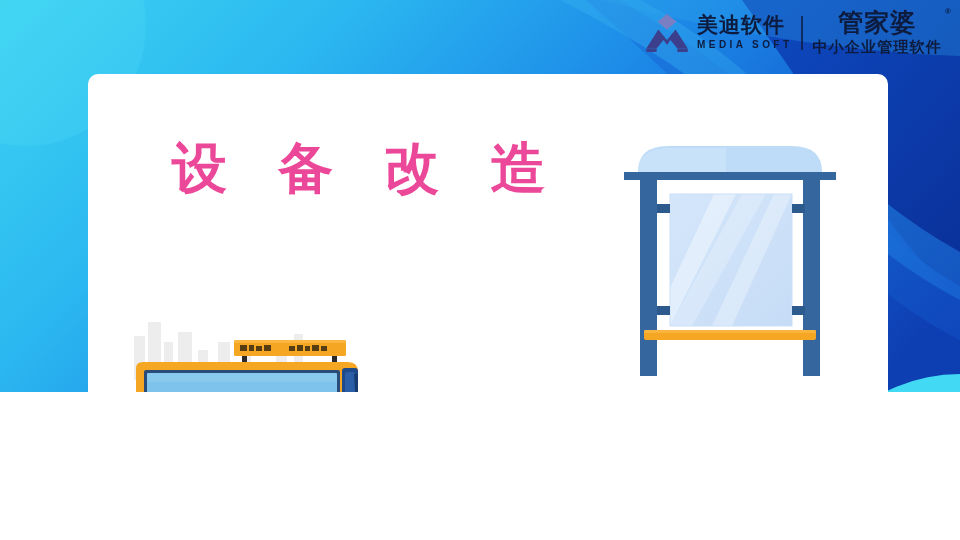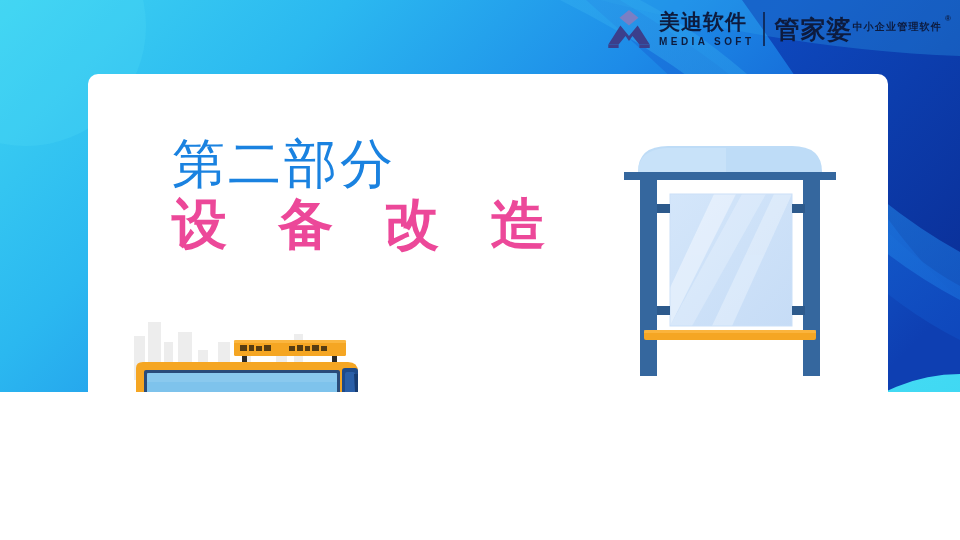--- a/index.html
+++ b/index.html
@@ -32,33 +32,33 @@
     font-family:"DejaVu Sans", sans-serif;
     font-size:21px; font-weight:700; color:#0d1b3e;
     letter-spacing:1px; white-space:nowrap;
   }
   .logo-en {
     font-family:"Liberation Sans", sans-serif;
     font-size:10px; font-weight:700; color:#0d1b3e;
     letter-spacing:3.4px; margin-top:4px; white-space:nowrap;
   }
   .logo-divider { width:2px; height:34px; background:#0d1b3e; opacity:.75; }
-  .logo-gjp-block { display:flex; flex-direction:row; align-items:flex-start; line-height:1; position:relative; }
+  .logo-gjp-block { display:flex; flex-direction:column; align-items:center; line-height:1; position:relative; }
   .logo-gjp {
     font-family:"DejaVu Sans", sans-serif;
     font-size:25px; font-weight:700; color:#0d1b3e;
     letter-spacing:1px; white-space:nowrap;
   }
   .logo-gjp-reg {
     position:absolute; top:-2px; right:-9px;
     font-size:8px; color:#0d1b3e; font-weight:700;
   }
   .logo-gjp-sub {
     font-family:"DejaVu Sans", sans-serif;
-    font-size:10px; font-weight:700; color:#0d1b3e;
+    font-size:15px; font-weight:700; color:#0d1b3e;
     letter-spacing:1.2px; margin-top:5px; white-space:nowrap;
   }
 
   
   .card {
     position:absolute;
     left:88px; top:74px;
     width:800px; height:398px;
     background:#ffffff;
     border-radius:10px;
@@ -163,21 +163,20 @@
     <div class="logo-gjp-block">
       <div class="logo-gjp">管家婆</div>
       <span class="logo-gjp-reg">®</span>
       <div class="logo-gjp-sub">中小企业管理软件</div>
     </div>
   </div>
 
   <div class="card">
 
     <div class="headline">
-      <div class="line1">第二部分</div>
       <div class="line2">设 备 改 造</div>
     </div>
 
     <svg class="shelter-art" width="228" height="244" viewBox="0 0 228 244">
       <defs>
         <linearGradient id="glass" x1="0" y1="0" x2="1" y2="1">
           <stop offset="0%" stop-color="#D4E6FA"></stop>
           <stop offset="100%" stop-color="#C6DCF6"></stop>
         </linearGradient>
       </defs>

